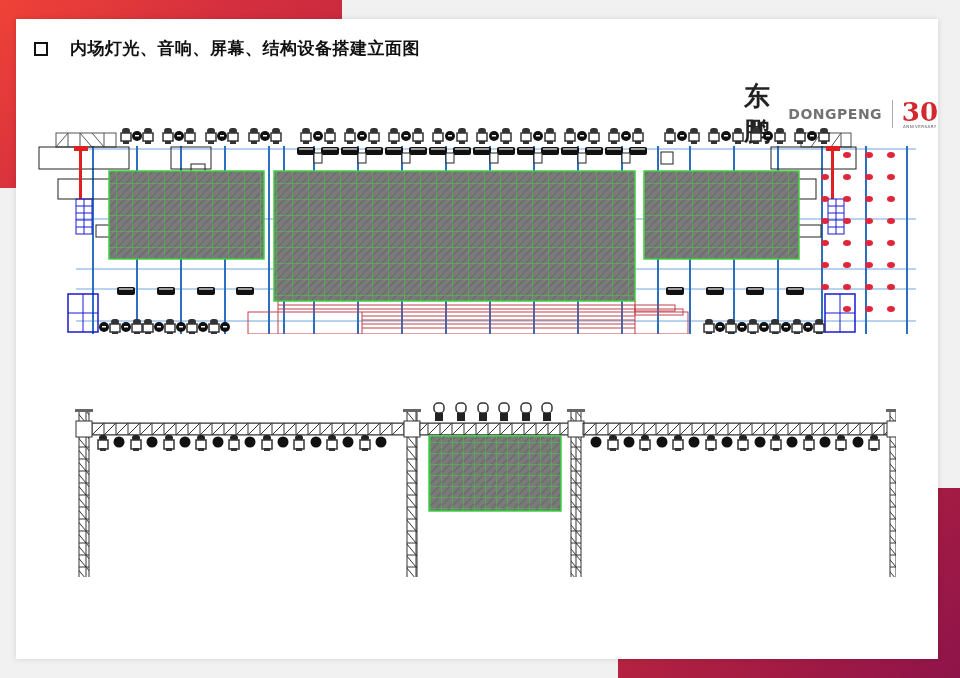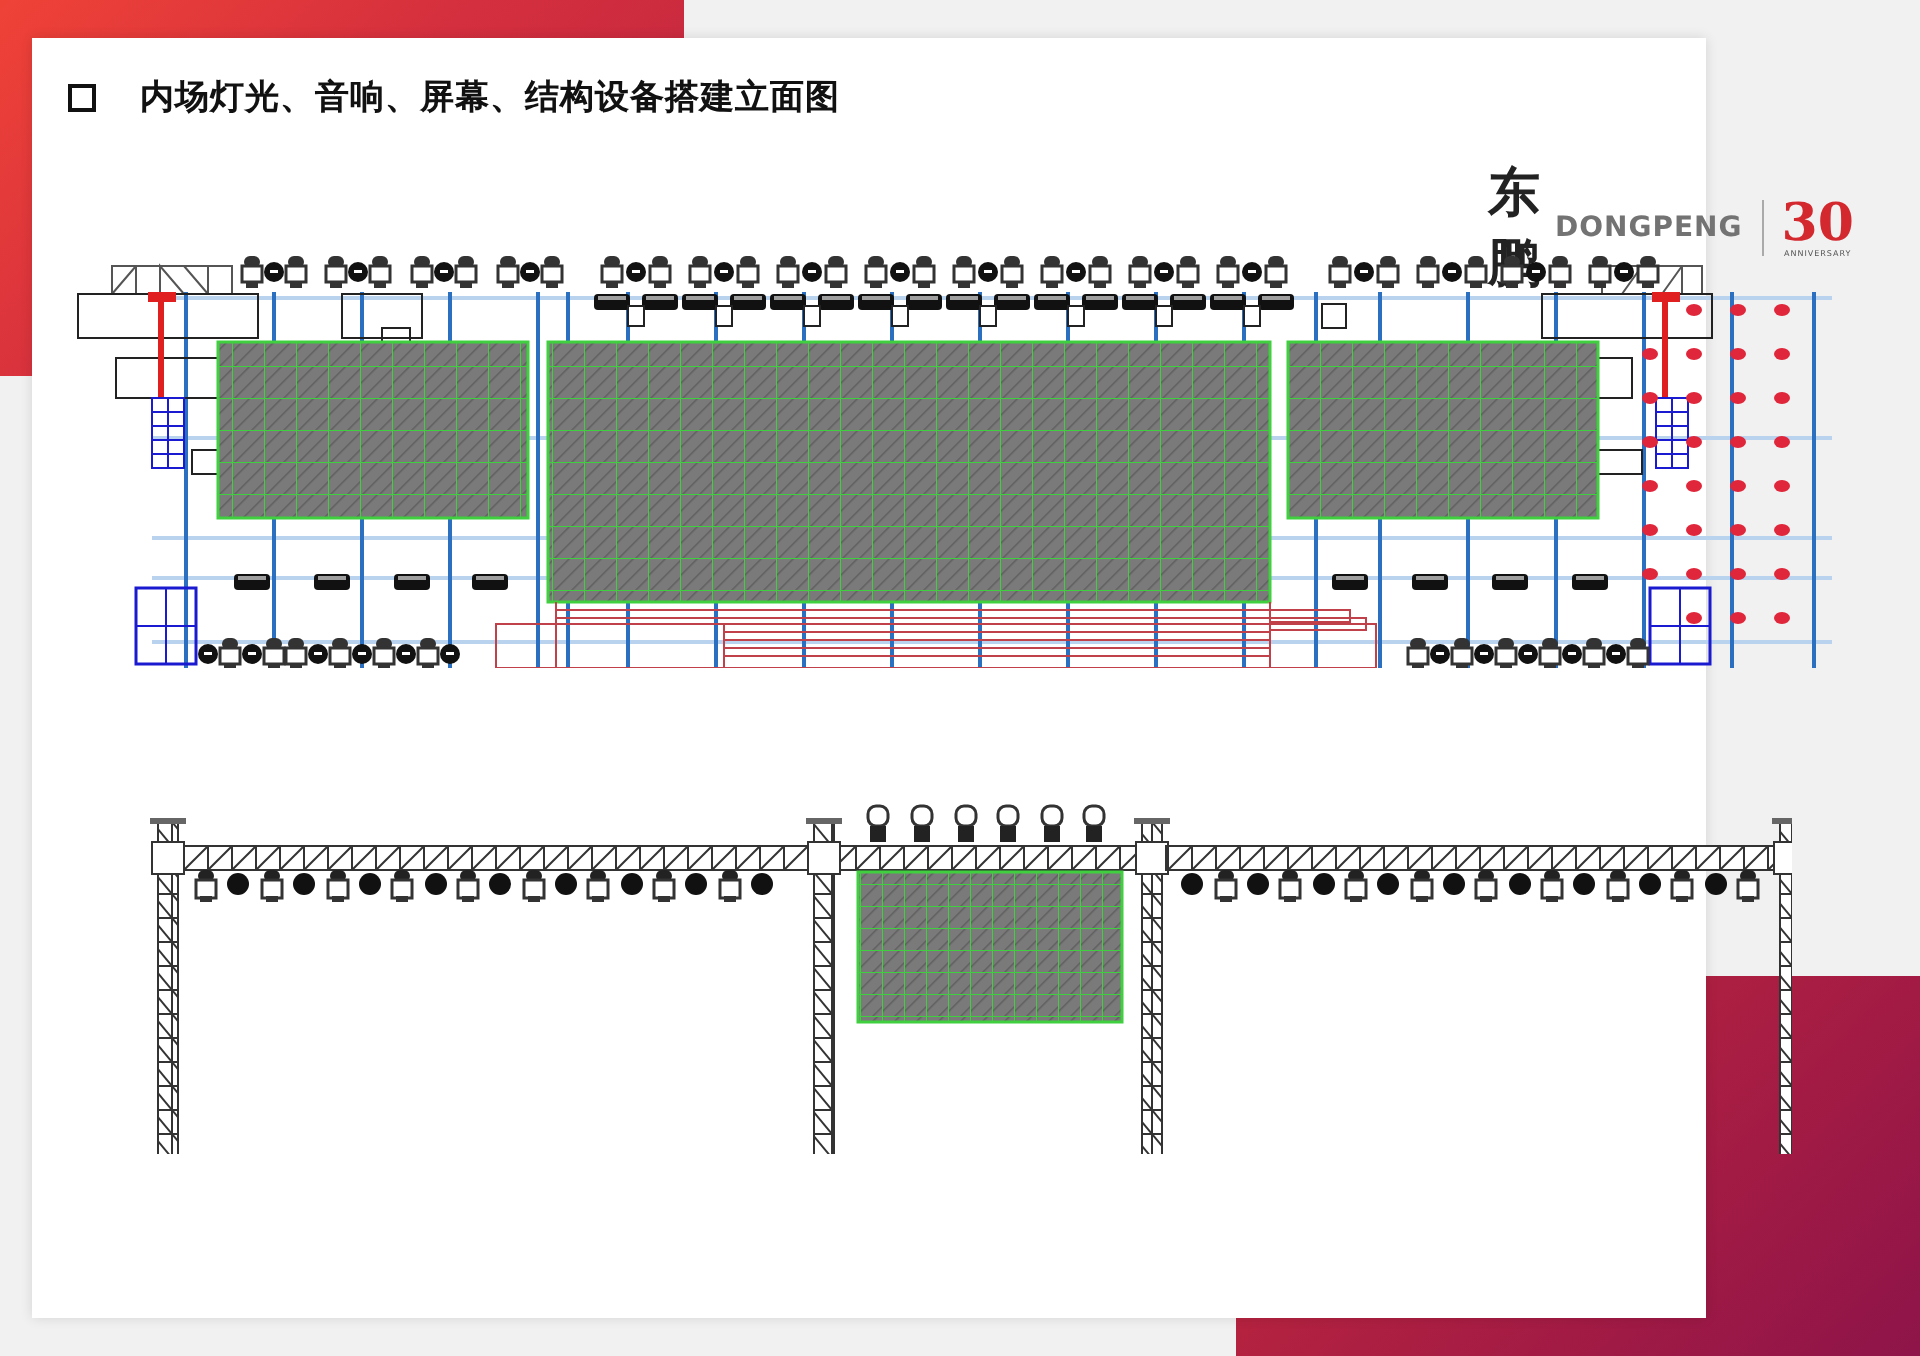--- a/index.html
+++ b/index.html
@@ -1,19 +1,19 @@
 <!DOCTYPE html>
 <html><head>
 <meta charset="utf-8">
 <style>
   html, body { margin:0; padding:0; }
   body { width:960px; height:678px; position:relative; overflow:hidden; background:#f1f1f1; font-family:"DejaVu Sans","Liberation Sans",sans-serif; }
   .deco-tl { position:absolute; left:0; top:0; width:342px; height:188px; background:linear-gradient(135deg,#ef4237 0%,#d42f3e 45%,#be2540 100%); }
   .deco-br { position:absolute; left:618px; top:488px; width:342px; height:190px; background:linear-gradient(135deg,#c72a3a 0%,#a81d43 55%,#8e1449 100%); }
-  .page { position:absolute; left:16px; top:19px; width:837px; height:640px; background:#ffffff; box-shadow:0 0 6px rgba(0,0,0,0.12); }
+  .page { position:absolute; left:16px; top:19px; width:922px; height:640px; background:#ffffff; box-shadow:0 0 6px rgba(0,0,0,0.12); }
   .title { position:absolute; left:18px; top:18px; font-size:17px; font-weight:bold; color:#111; letter-spacing:0.5px; display:flex; align-items:center; }
   .title .box { display:inline-block; width:10px; height:10px; border:2.5px solid #111; margin-right:22px; }
   .logo { position:absolute; left:728px; top:16px; display:flex; align-items:center;margin-top:44px; }
   .logo .cn { font-size:26px; font-weight:bold; color:#222; letter-spacing:1px; }
   .logo .en { margin-left:6px; display:flex; flex-direction:row; line-height:12px; font-weight:bold; color:#737373; font-size:14px; letter-spacing:0.5px; }
   .logo .sep { width:1px; height:28px; background:#aaa; margin:0 9px 0 10px; }
   .logo .ann { display:flex; flex-direction:column; align-items:center; }
   .logo .ann .num { color:#d4282f; font-size:26px; font-weight:bold; line-height:24px; font-family:"DejaVu Serif",serif; }
   .logo .ann .sub { font-size:4px; color:#555; letter-spacing:0.5px; }
   .caption { position:absolute; font-size:14px; font-weight:bold; color:#222; letter-spacing:1px; }

